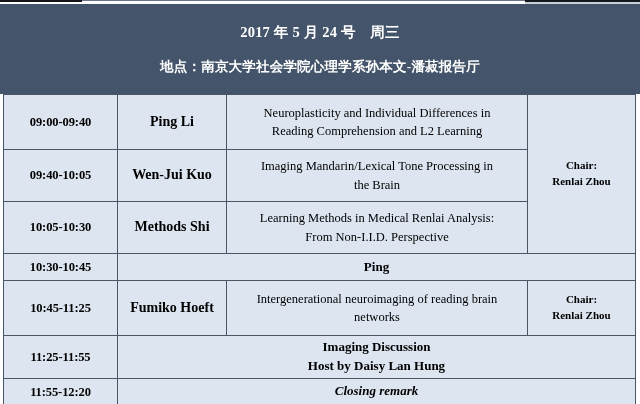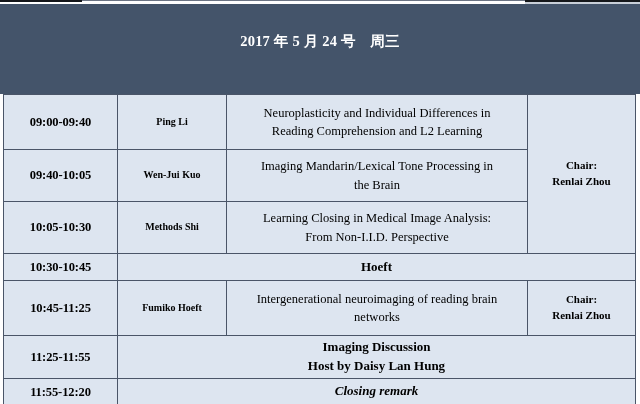--- a/index.html
+++ b/index.html
@@ -105,21 +105,21 @@
   col.c-title { width: 301px; }
   col.c-chair { width: 108px; }
 
   .cell-time {
     font-weight: bold;
     font-size: 12.5px;
     letter-spacing: -0.1px;
   }
   .cell-speaker {
     font-weight: bold;
-    font-size: 10px;
+    font-size: 14px;
   }
   .cell-title {
     font-size: 12.5px;
     font-weight: normal;
     padding-left: 8px;
     padding-right: 8px;
   }
   .cell-chair {
     font-weight: bold;
     font-size: 11px;
@@ -150,20 +150,21 @@
 
   <div class="top-edge">
     <div class="edge-dark-left"></div>
     <div class="edge-dark-mid"></div>
     <div class="edge-dark-right"></div>
     <div class="edge-grey-right"></div>
   </div>
 
   <div class="banner">
     <div class="banner-line banner-date">2017 年 5 月 24 号　周三</div>
+    <div class="banner-line banner-venue">地点：南京大学社会学院心理学系孙本文-潘菽报告厅</div>
   </div>
 
   <div class="sched-wrap">
     <table class="sched">
       <colgroup>
         <col class="c-time">
         <col class="c-who">
         <col class="c-title">
         <col class="c-chair">
       </colgroup>
@@ -188,28 +189,28 @@
           <td class="cell-title">
             <span class="span-l1">Imaging Mandarin/Lexical Tone Processing in</span>
             <span class="span-l2">the Brain</span>
           </td>
         </tr>
 
         <tr>
           <td class="cell-time h-mid">10:05-10:30</td>
           <td class="cell-speaker">Methods Shi</td>
           <td class="cell-title">
-            <span class="span-l1">Learning Closing in Medical Image Analysis:</span>
+            <span class="span-l1">Learning Methods in Medical Renlai Analysis:</span>
             <span class="span-l2">From Non-I.I.D. Perspective</span>
           </td>
         </tr>
 
         <tr>
           <td class="cell-time row-plain h-short">10:30-10:45</td>
-          <td class="cell-span row-plain" colspan="3">Hoeft</td>
+          <td class="cell-span row-plain" colspan="3">Ping</td>
         </tr>
 
         <tr>
           <td class="cell-time h-tall">10:45-11:25</td>
           <td class="cell-speaker">Fumiko Hoeft</td>
           <td class="cell-title">
             <span class="span-l1">Intergenerational neuroimaging of reading brain</span>
             <span class="span-l2">networks</span>
           </td>
           <td class="cell-chair">

